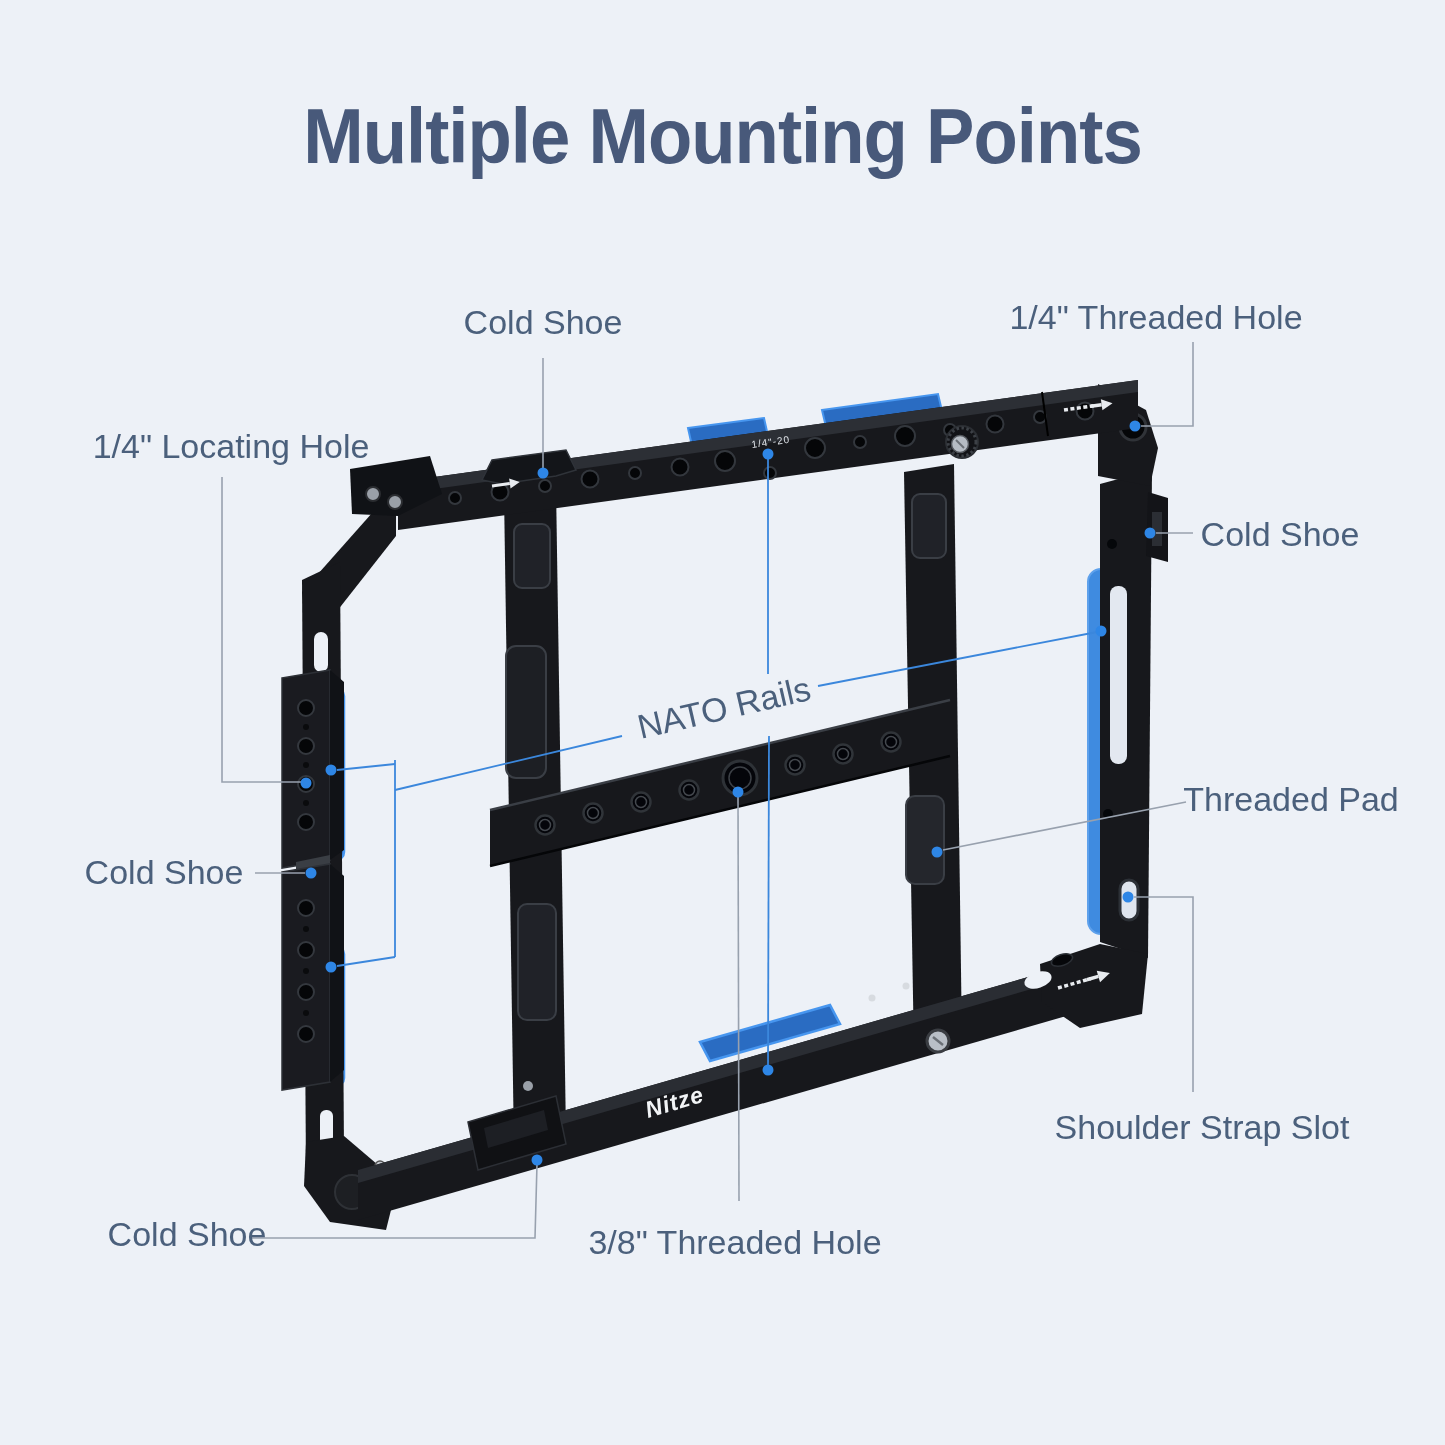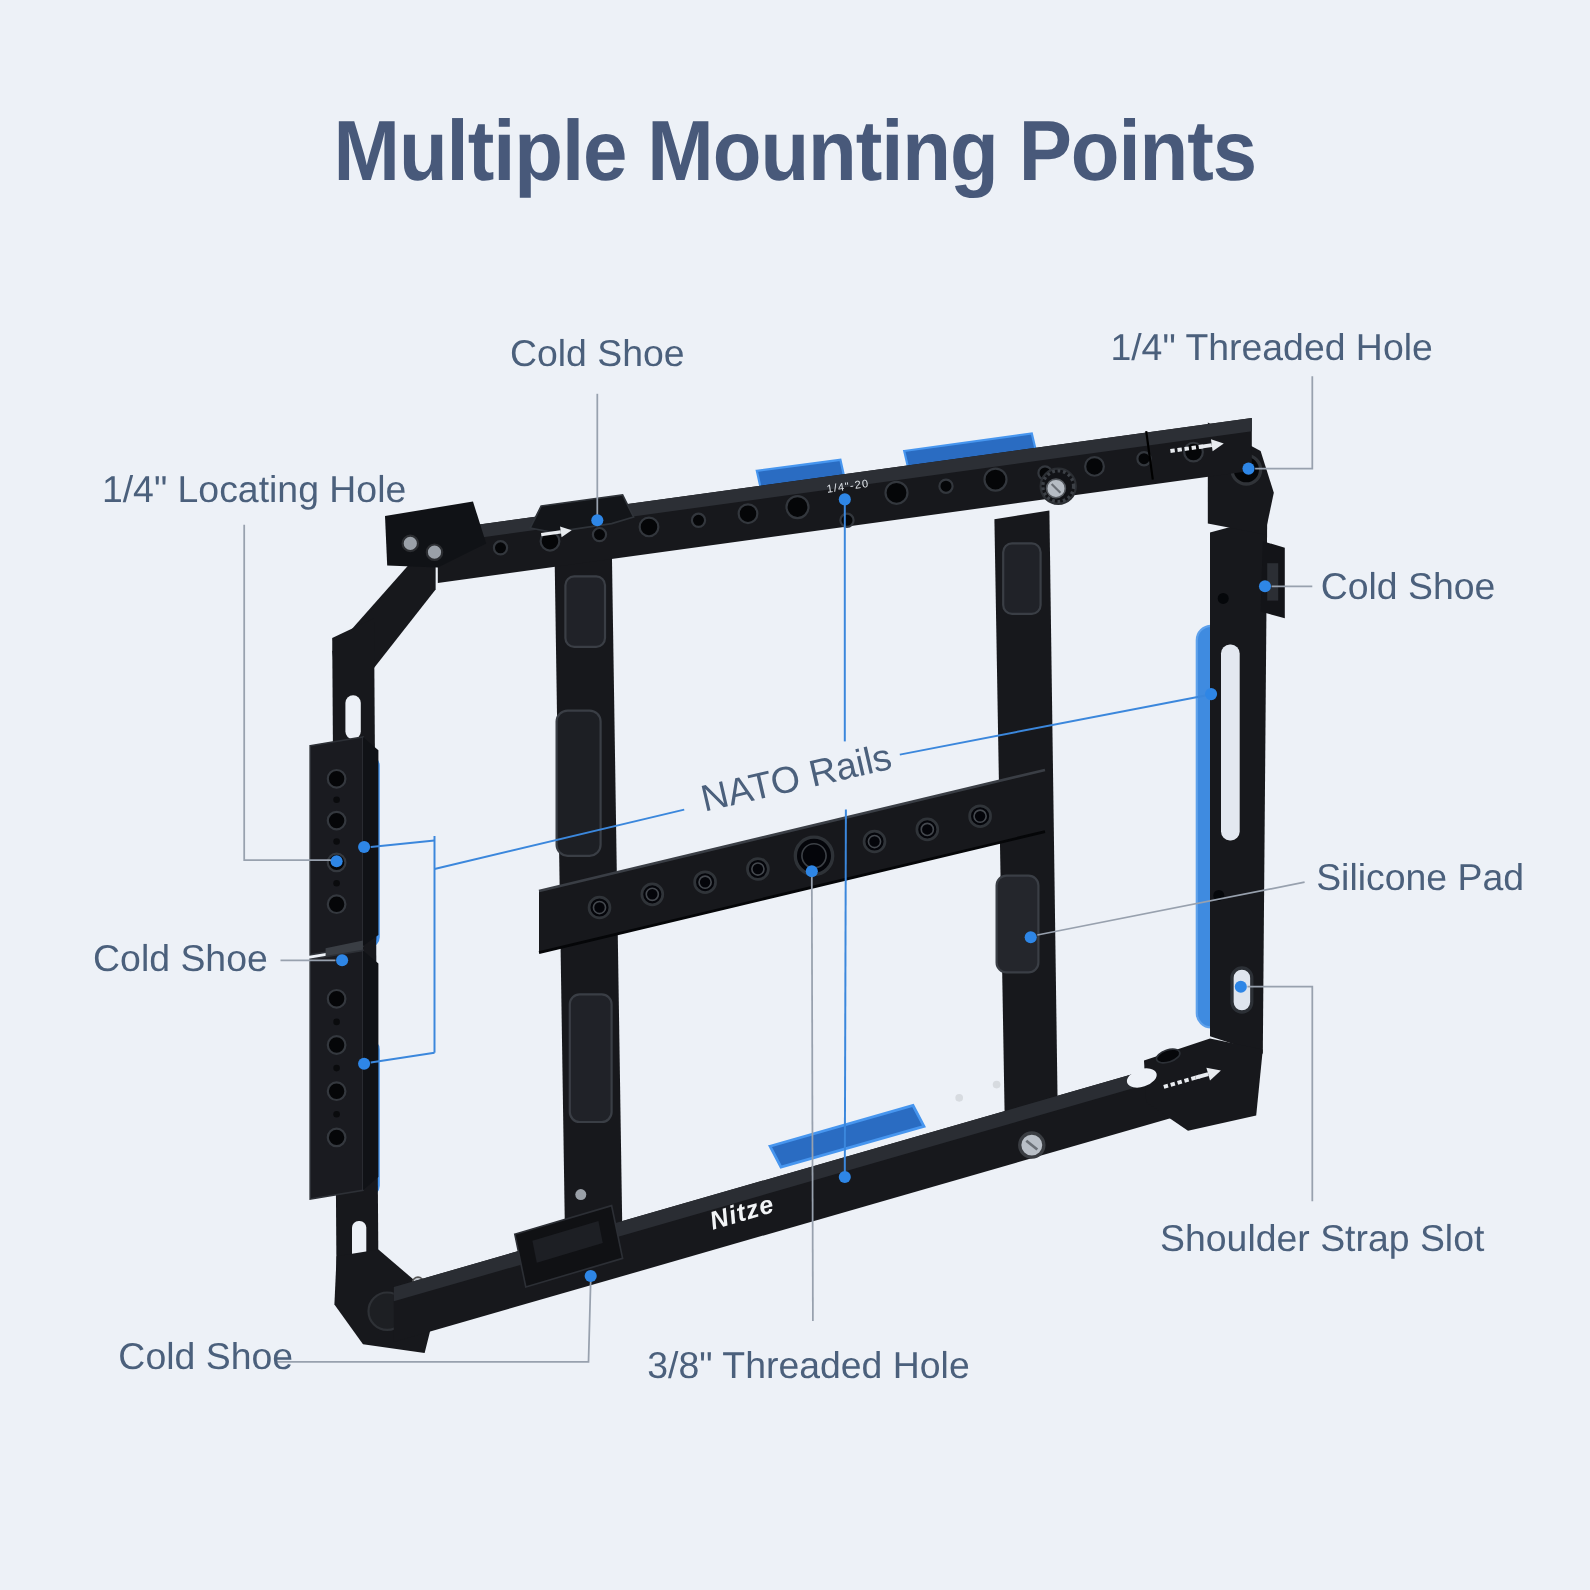--- a/index.html
+++ b/index.html
@@ -234,18 +234,18 @@
       <circle cx="738" cy="768" r="5.5"></circle>
     </g>
   </svg>
 
   <div class="callout" style="left:543px;top:298px">Cold Shoe</div>
   <div class="callout" style="left:1156px;top:293px">1/4" Threaded Hole</div>
   <div class="callout" style="left:231px;top:422px">1/4" Locating Hole</div>
   <div class="callout" style="left:164px;top:848px">Cold Shoe</div>
   <div class="callout rot" style="left:724px;top:684px">NATO Rails</div>
   <div class="callout" style="left:1280px;top:510px">Cold Shoe</div>
-  <div class="callout" style="left:1291px;top:775px">Silicone Pad</div>
+  <div class="callout" style="left:1291px;top:775px">Threaded Pad</div>
   <div class="callout" style="left:1202px;top:1103px">Shoulder Strap Slot</div>
   <div class="callout" style="left:187px;top:1210px">Cold Shoe</div>
   <div class="callout" style="left:735px;top:1218px">3/8" Threaded Hole</div>
 
 </div>
 
 </body></html>

